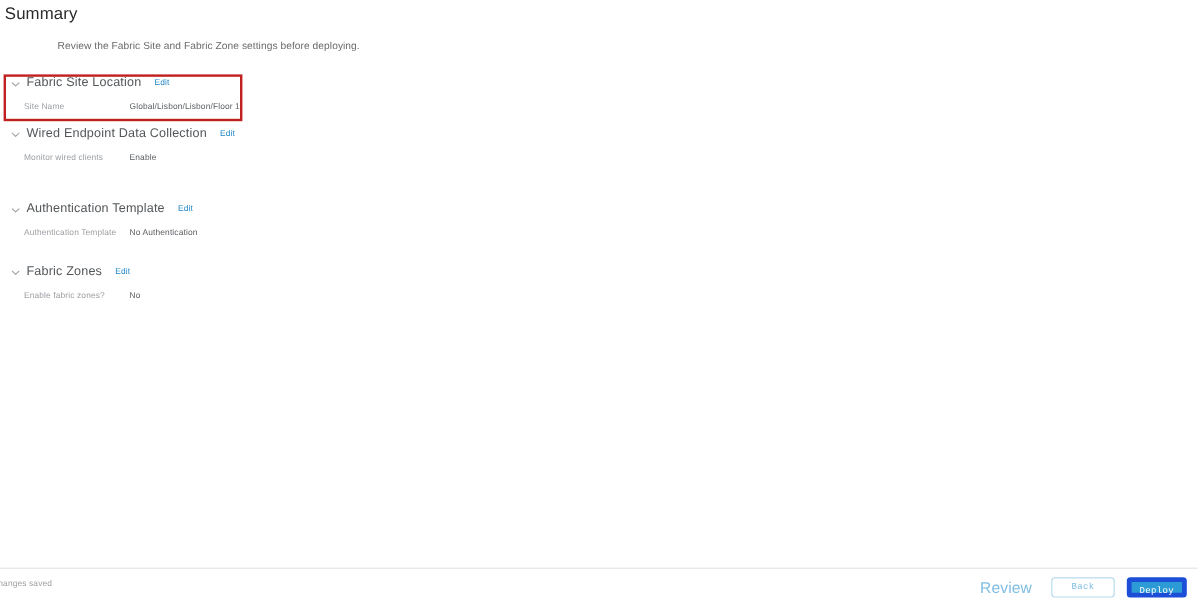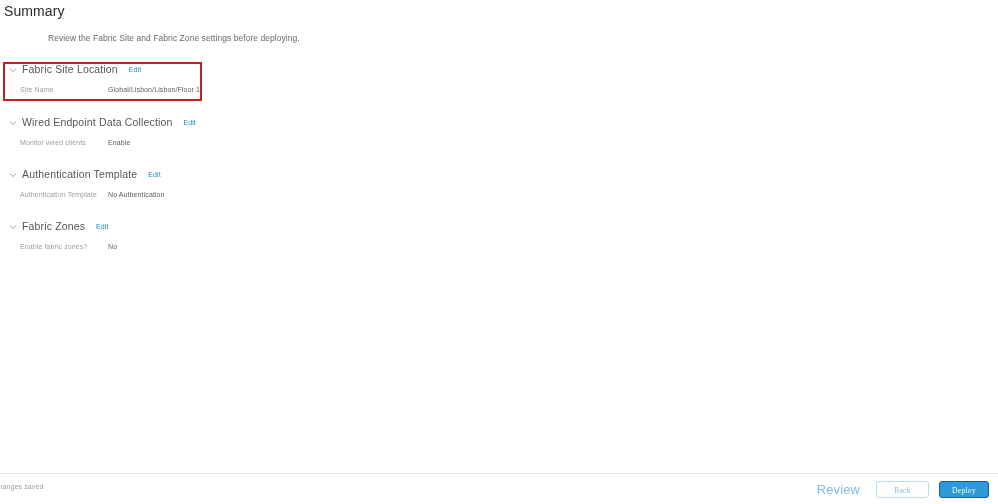--- a/index.html
+++ b/index.html
@@ -104,21 +104,21 @@
   }
   .kv-value {
     font-size: 7px;
     color: #5a5e62;
     letter-spacing: 0.1px;
     white-space: nowrap;
   }
 
   
   #sec-0 { position:absolute; left:0;  top:0;   width:998px; }
-  #sec-1 { position:absolute; left:0;  top:53px;  width:802px; }
+  #sec-1 { position:absolute; left:0;  top:42px;  width:802px; }
   #sec-2 { position:absolute; left:0;  top:105px; width:974px; }
   #sec-3 { position:absolute; left:0;  top:157px; width:884px; }
 
   
   .annot {
     position: absolute;
     border: 2px solid #c0201f;
     pointer-events: none;
     box-sizing: border-box;
   }
@@ -174,31 +174,31 @@
   .btn {
     font-size: 7.5px;
     letter-spacing: 0.3px;
     border-radius: 3px;
     height: 17px;
     line-height: 17px;
     text-align: center;
     cursor: pointer;
     box-sizing: border-box;
     white-space: nowrap;
-    font-family: Liberation Serif, serif;
+    font-family: Liberation Mono, monospace;
   }
   .btn-secondary {
     width: 53px;
     border: 1px solid #b9dcef;
     background: #ffffff;
     color: #7fbde2;
   }
   .btn-primary {
     width: 50px;
-    border: 1px solid #1d4ed8;
+    border: 4px solid #1d4ed8;
     background: #2c9ad4;
     color: #ffffff;
     margin-right: 3px;
   }
 </style>
 </head>
 <body>
 
 <div class="page">
 

